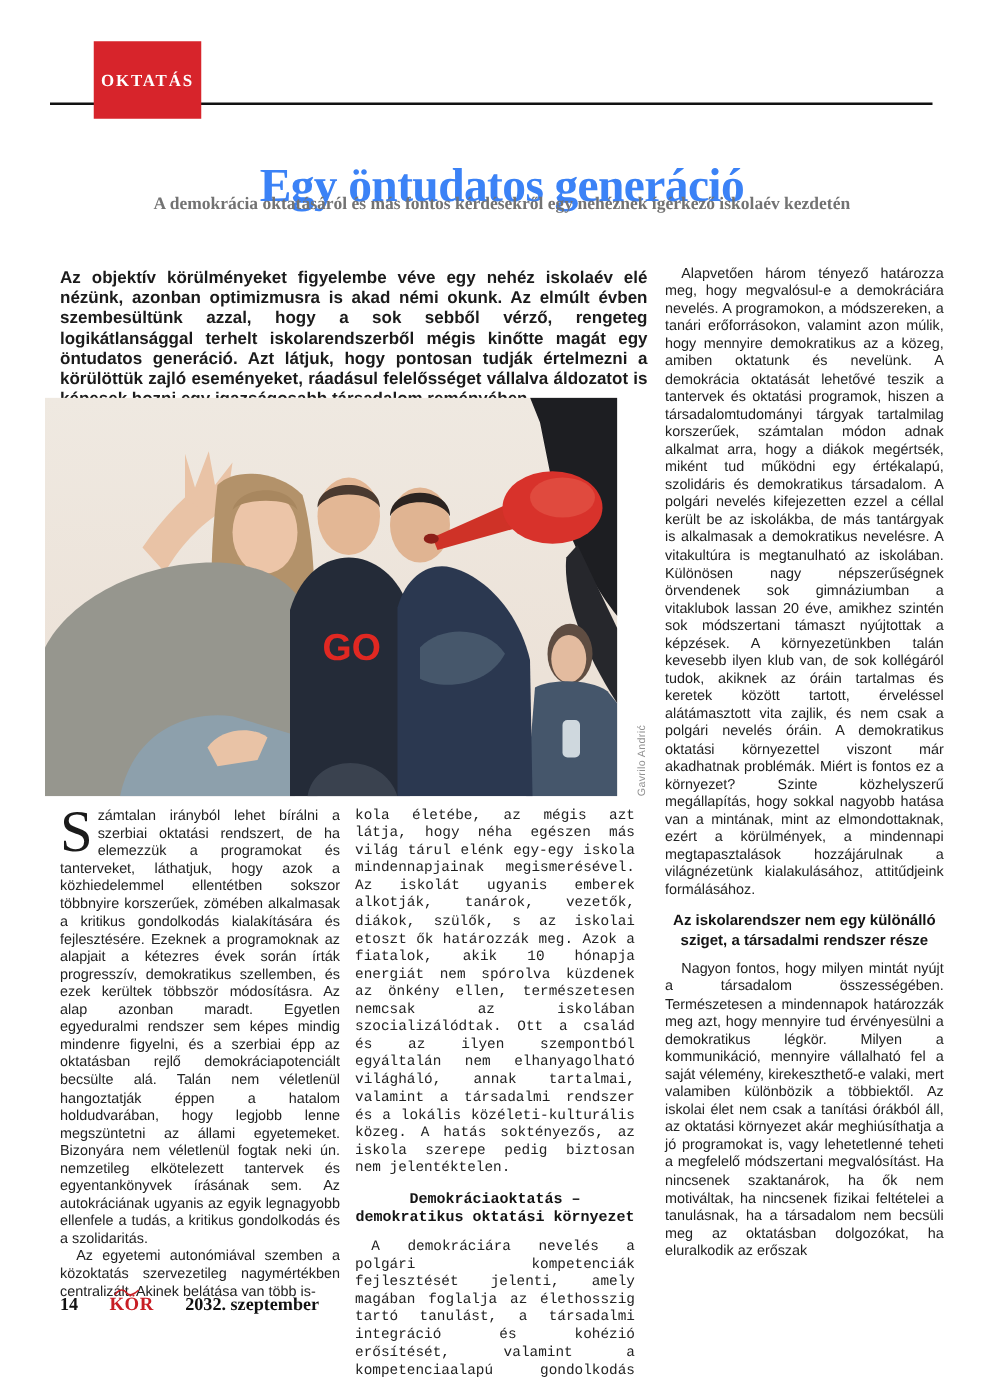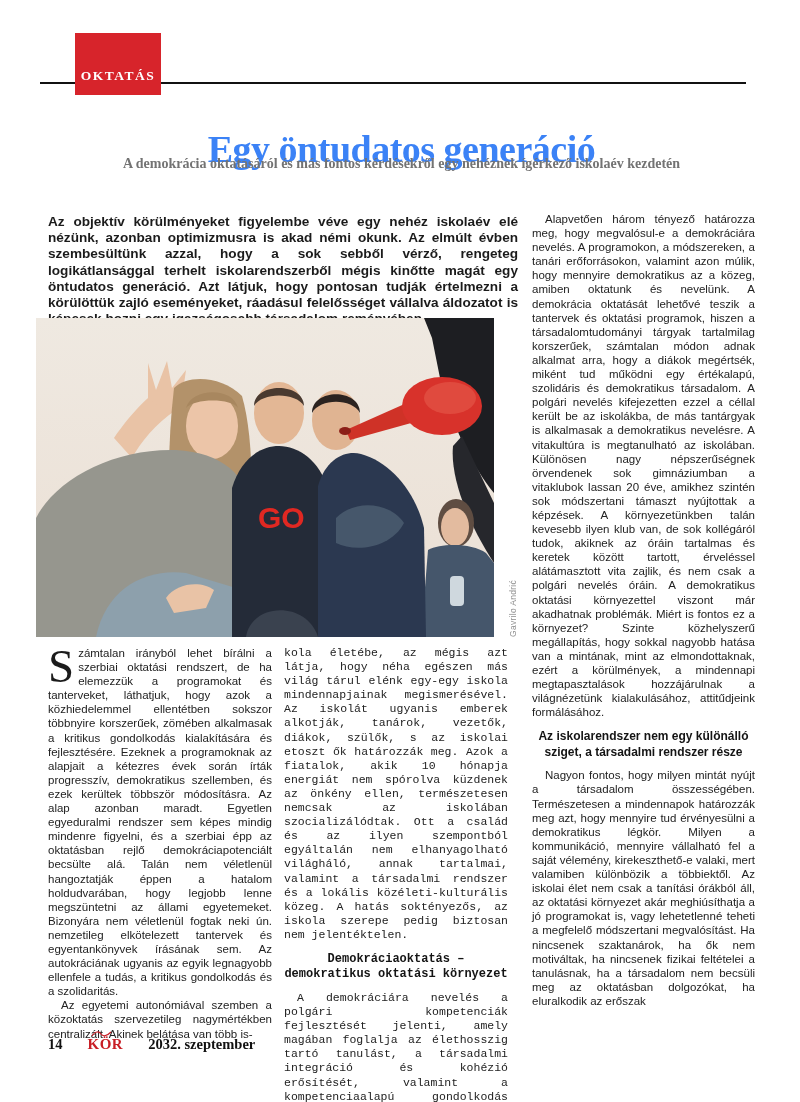--- a/index.html
+++ b/index.html
@@ -5,21 +5,21 @@
   html,body{margin:0;padding:0;}
   body{
     width:800px;height:1102px;position:relative;background:#ffffff;
     font-family:"Liberation Sans", sans-serif;color:#1f1f1f;
     -webkit-font-smoothing:antialiased;overflow:hidden;
   }
   
   .rule{position:absolute;left:40px;top:82px;width:706px;height:2px;background:#111;}
   .kicker-box{
     position:absolute;left:75px;top:33px;width:86px;height:62px;background:#d7242b;
-    display:flex;align-items:flex-end;justify-content:center;padding-bottom:11px;box-sizing:border-box;
+    display:flex;align-items:flex-end;justify-content:center;padding-bottom:22px;box-sizing:border-box;
   }
   .kicker-box span{
     color:#fff;font-family:"Liberation Serif",serif;font-weight:bold;
     font-size:13.5px;letter-spacing:1.5px;
   }
   .title{
     position:absolute;left:48px;top:102px;width:707px;text-align:center;
     font-family:"Liberation Serif",serif;font-weight:bold;font-size:38px;
     letter-spacing:-0.5px;color:#3b82f6;
   }

